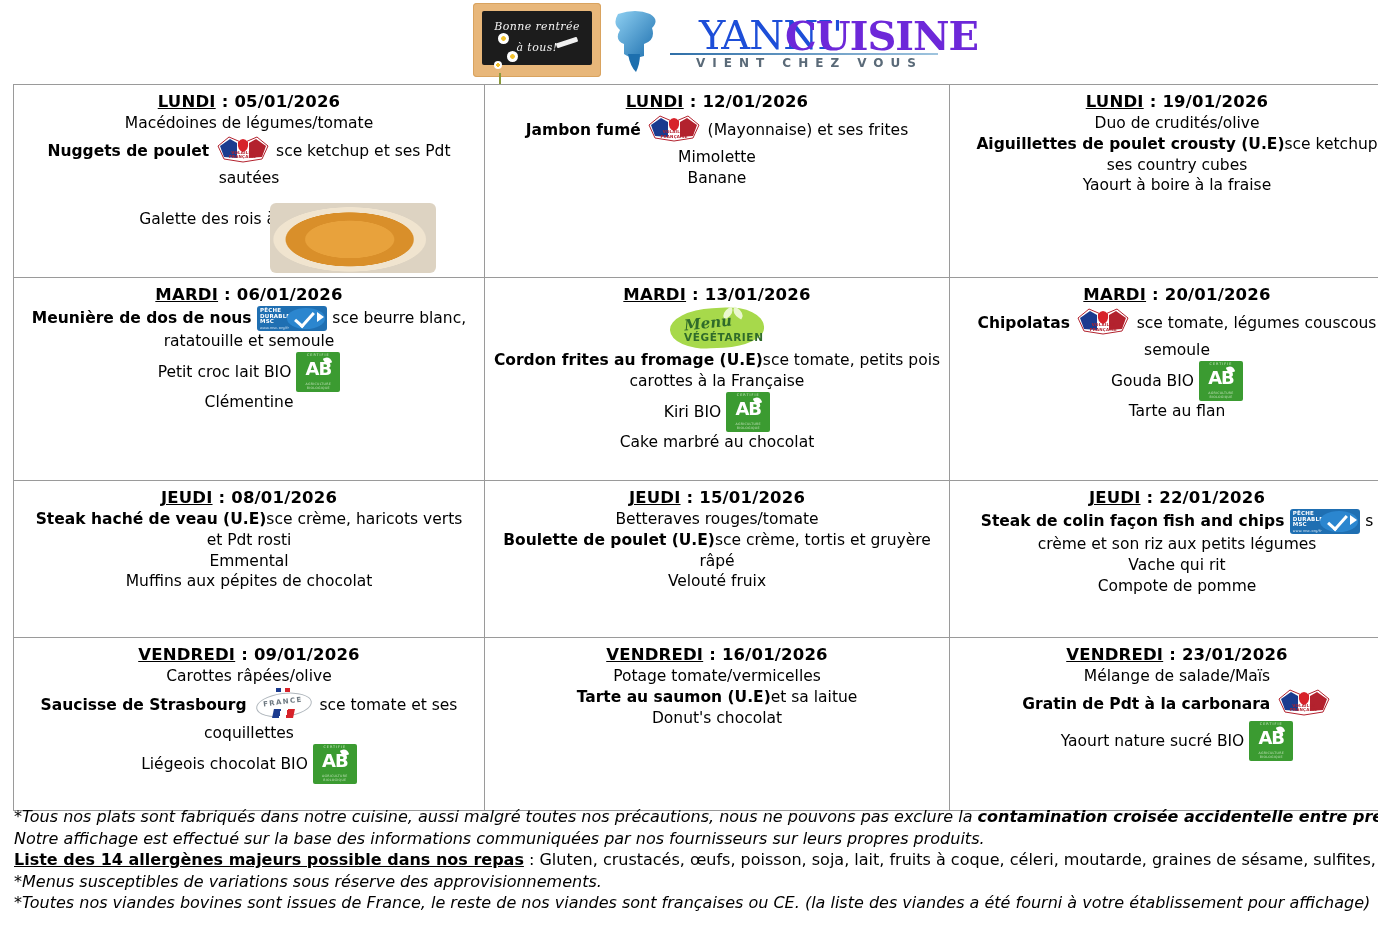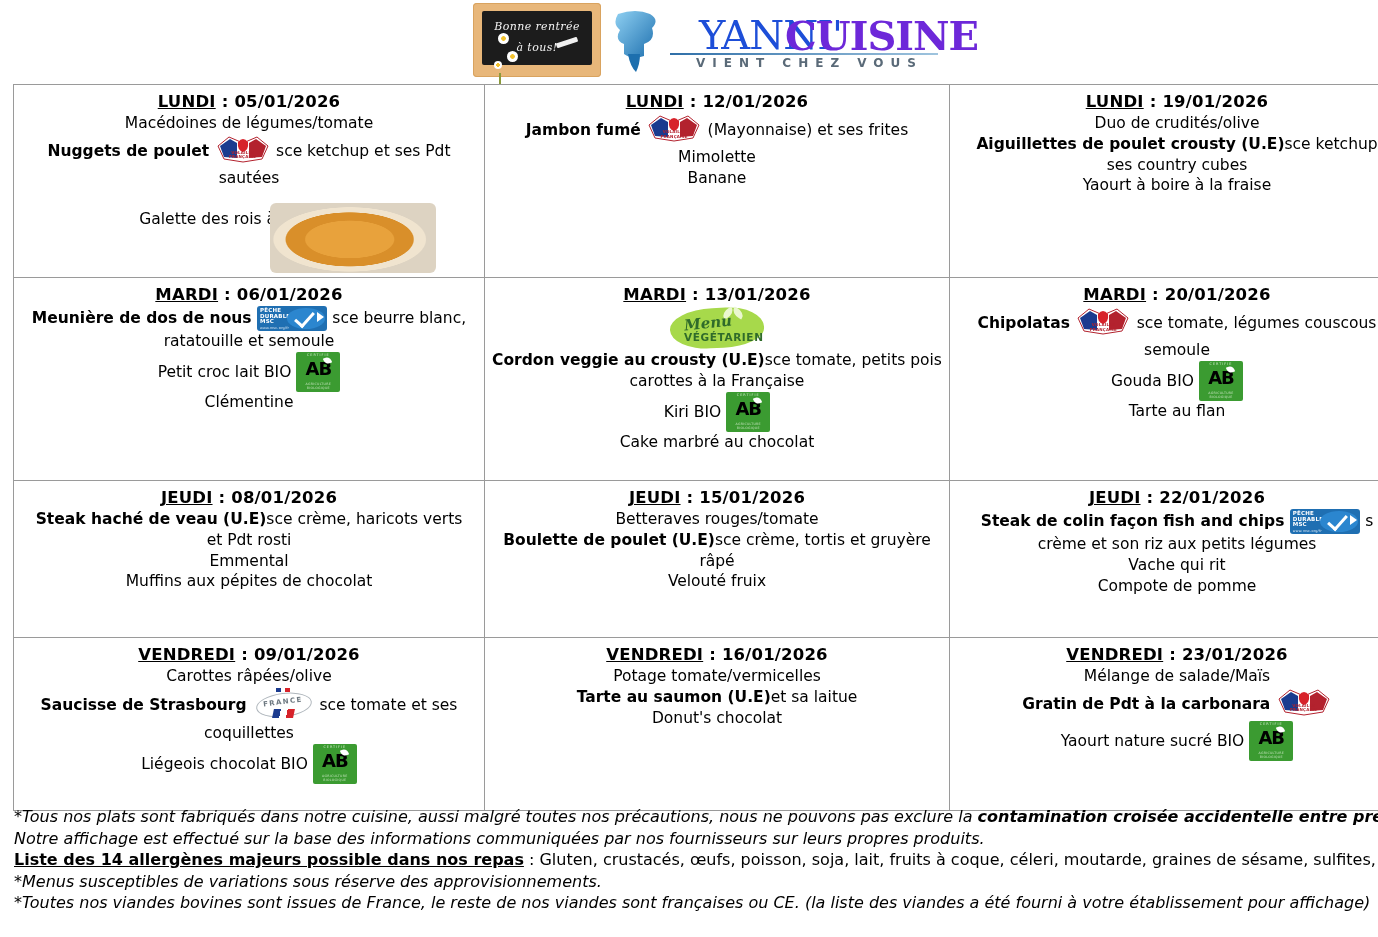--- a/index.html
+++ b/index.html
@@ -144,21 +144,21 @@
     border-left:7px solid #ffffff;
   }
 
   .ab{
     width:44px;height:40px;background:#3b9b31;
     border-radius:2px;overflow:hidden;
   }
   .ab .top{position:absolute;left:0;right:0;top:1px;text-align:center;
     color:#cfe9c9;font-size:3.4px;letter-spacing:1px;}
   .ab .letters{position:absolute;left:0;right:0;top:8px;text-align:center;
-    color:#000000;font-size:18px;font-weight:bold;font-family:"DejaVu Sans","Liberation Sans",sans-serif;
+    color:#ffffff;font-size:18px;font-weight:bold;font-family:"DejaVu Sans","Liberation Sans",sans-serif;
     line-height:18px;letter-spacing:-1px;}
   .ab .bot{position:absolute;left:0;right:0;bottom:2px;text-align:center;
     color:#bfe0b8;font-size:3.2px;line-height:4px;letter-spacing:.3px;}
   .ab .leaf{position:absolute;right:9px;top:5px;width:7px;height:7px;
     background:#fff;border-radius:0 70% 0 70%;transform:rotate(-25deg);}
 
   .volaille{
     width:56px;height:34px;
   }
   .volaille .star{
@@ -313,21 +313,21 @@
           <td class="c1">
             <div class="day"><span class="dname">MARDI</span><span> : </span><span>06/01/2026</span></div>
             <div class="line b"><span class="b">Meunière de dos de nous</span> <span class="badge msc"><span class="t">PÊCHE<br>DURABLE<br>MSC<br><span class="sm">www.msc.org/fr</span></span><span class="fish"></span><span class="tail"></span><span class="tick"></span></span> <span class="nb">sce beurre blanc,</span></div>
             <div class="line"><span class="nb">ratatouille et semoule</span></div>
             <div class="line"><span class="nb">Petit croc lait BIO</span> <span class="badge ab"><span class="top">CERTIFIE</span><span class="letters">AB</span><span class="leaf"></span><span class="bot">AGRICULTURE<br>BIOLOGIQUE</span></span> </div>
             <div class="line"><span class="nb">Clémentine</span></div>
           </td>
           <td class="c2">
             <div class="day"><span class="dname">MARDI</span><span> : </span><span>13/01/2026</span></div>
             <div class="line"><span class="badge veget"><span class="blob"></span><span class="leafa"></span><span class="leafb"></span><span class="m">Menu</span><span class="v">VÉGÉTARIEN</span></span></div>
-            <div class="line b"><span class="b">Cordon veggie au crousty (U.E)</span><span class="nb">sce tomate, petits pois</span></div>
+            <div class="line b"><span class="b">Cordon frites au fromage (U.E)</span><span class="nb">sce tomate, petits pois</span></div>
             <div class="line"><span class="nb">carottes à la Française</span></div>
             <div class="line"><span class="nb">Kiri BIO</span> <span class="badge ab"><span class="top">CERTIFIE</span><span class="letters">AB</span><span class="leaf"></span><span class="bot">AGRICULTURE<br>BIOLOGIQUE</span></span> </div>
             <div class="line"><span class="nb">Cake marbré au chocolat</span></div>
           </td>
           <td class="c3">
             <div class="day"><span class="dname">MARDI</span><span> : </span><span>20/01/2026</span></div>
             <div class="line b"><span class="b">Chipolatas</span> <span class="badge volaille"><svg class="star" viewBox="0 0 56 30">
                   <path d="M3 12 L14 3 L28 9 L42 3 L53 12 L47 25 L28 28 L9 25 Z" fill="#ffffff" stroke="#b3222e" stroke-width="1"></path>
                   <path d="M5 12 L15 5 L22 9 L22 24 L9 23 Z" fill="#1b3b8f"></path>
                   <path d="M34 9 L41 5 L51 12 L47 23 L34 24 Z" fill="#b3222e"></path>

